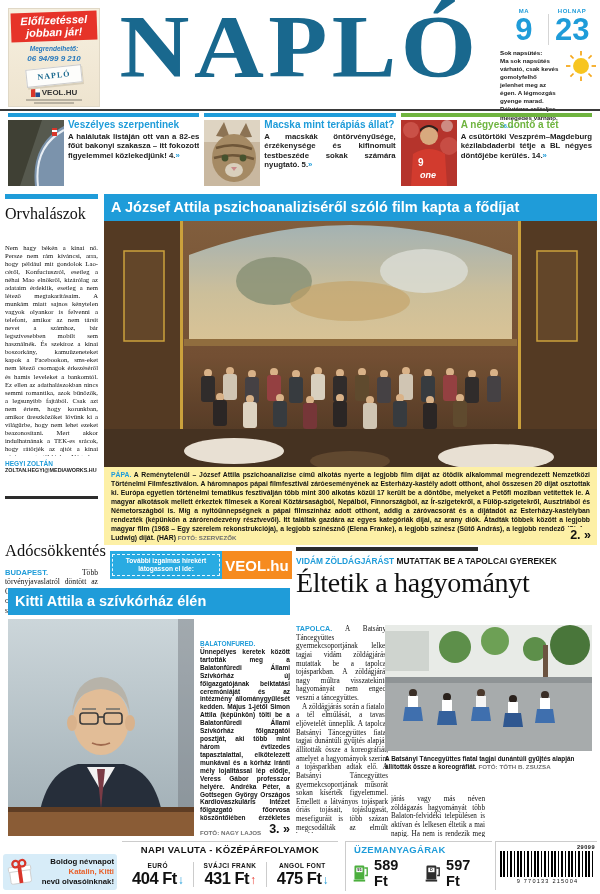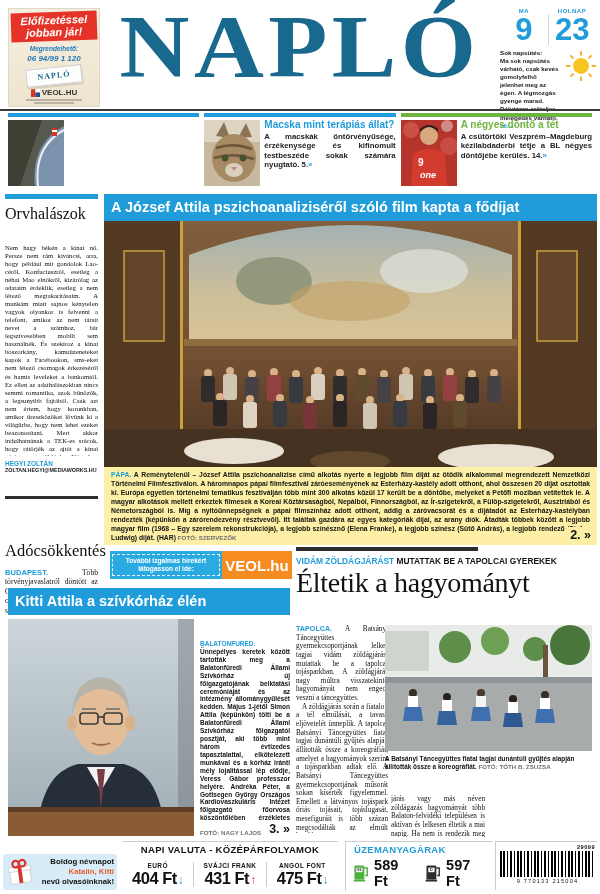--- a/index.html
+++ b/index.html
@@ -144,21 +144,21 @@
 </style>
 </head>
 <body>
 
 <div class="page">
 
   <div class="abs ad">
     <div class="ad-red">Előfizetéssel jobban jár!</div>
     <div class="ad-order">
       <span>Megrendelhető:</span><br>
-      <span class="ph">06 94/99 1 120</span>
+      <span class="ph">06 94/99 9 210</span>
     </div>
     <div class="np-thumb">NAPLÓ</div>
     <div class="ad-brand">
       <svg width="9" height="9" viewBox="0 0 10 10">
         <rect x="0" y="0" width="5" height="10" fill="#d8352a"></rect>
           <rect x="5" y="0" width="5" height="5" fill="#fff"></rect>
           <rect x="5" y="5" width="5" height="5" fill="#234e8f"></rect>
       </svg>
       <span>VEOL.HU</span>
     </div>
@@ -212,20 +212,27 @@
       <div class="t-row">
         <div class="t-img">
           <svg width="56" height="66" viewBox="0 0 56 66">
             <rect width="56" height="66" fill="#56594e"></rect>
             <path d="M0 0 L34 0 L12 66 L0 66 Z" fill="#3f4034"></path>
             <path d="M56 6 C34 18 24 38 27 66 L56 66 Z" fill="#7b93ac"></path>
             <path d="M56 10 C36 21 27 40 30 66" stroke="#e8eef4" stroke-width="2" fill="none"></path>
             <rect x="44" y="8" width="5" height="8" fill="#d8352a"></rect>
               <rect x="44" y="10" width="5" height="2" fill="#fff"></rect>
           </svg>
+        </div>
+        <div class="t-txt">
+          <div class="t-title">Veszélyes szerpentinek</div>
+          <div class="t-body">
+            <span>A halálutak listáján ott van a 82-es főút bakonyi szakasza – itt fokozott figyelemmel közlekedjünk!</span>
+            <span class="pref"><span>4.</span><span class="chev">»</span></span>
+          </div>
         </div>
       </div>
     </div>
 
     <div class="teaser">
       <div class="t-bar"></div>
       <div class="t-row">
         <div class="t-img">
           <svg width="56" height="66" viewBox="0 0 56 66">
             <rect width="56" height="66" fill="#c9b8a0"></rect>

